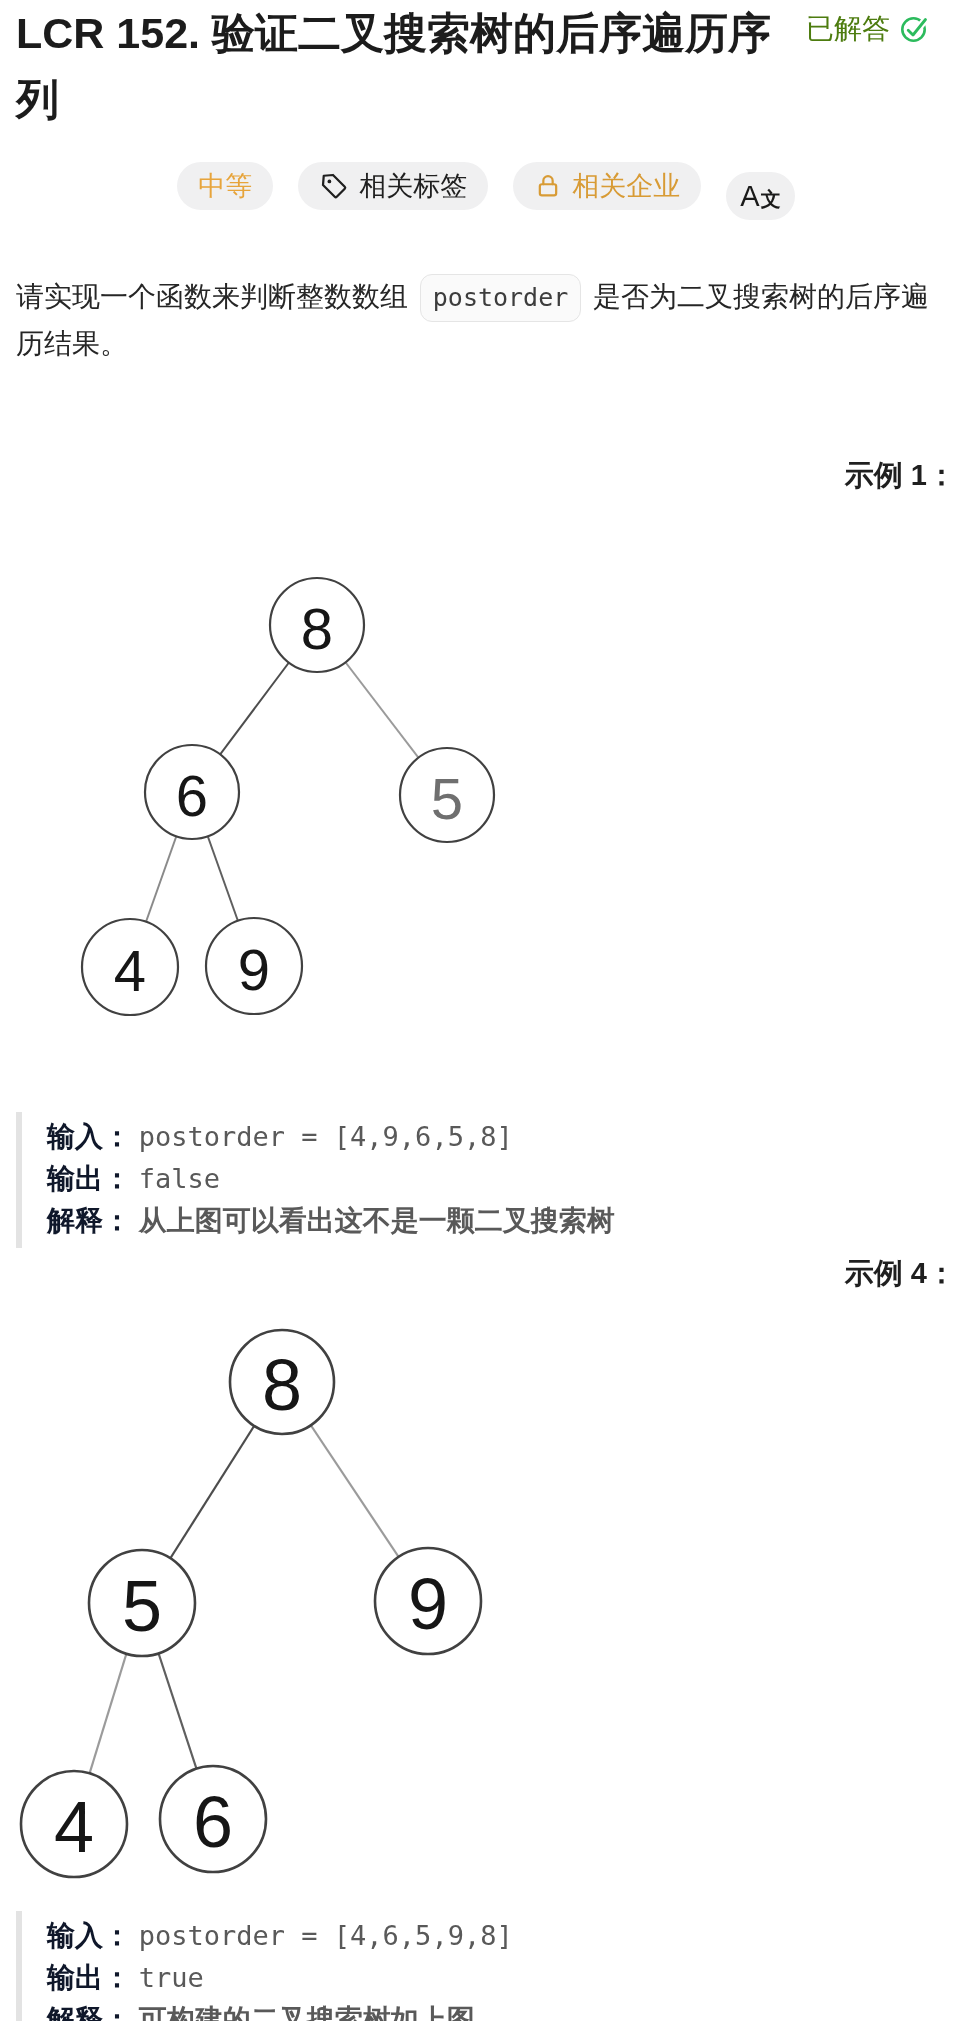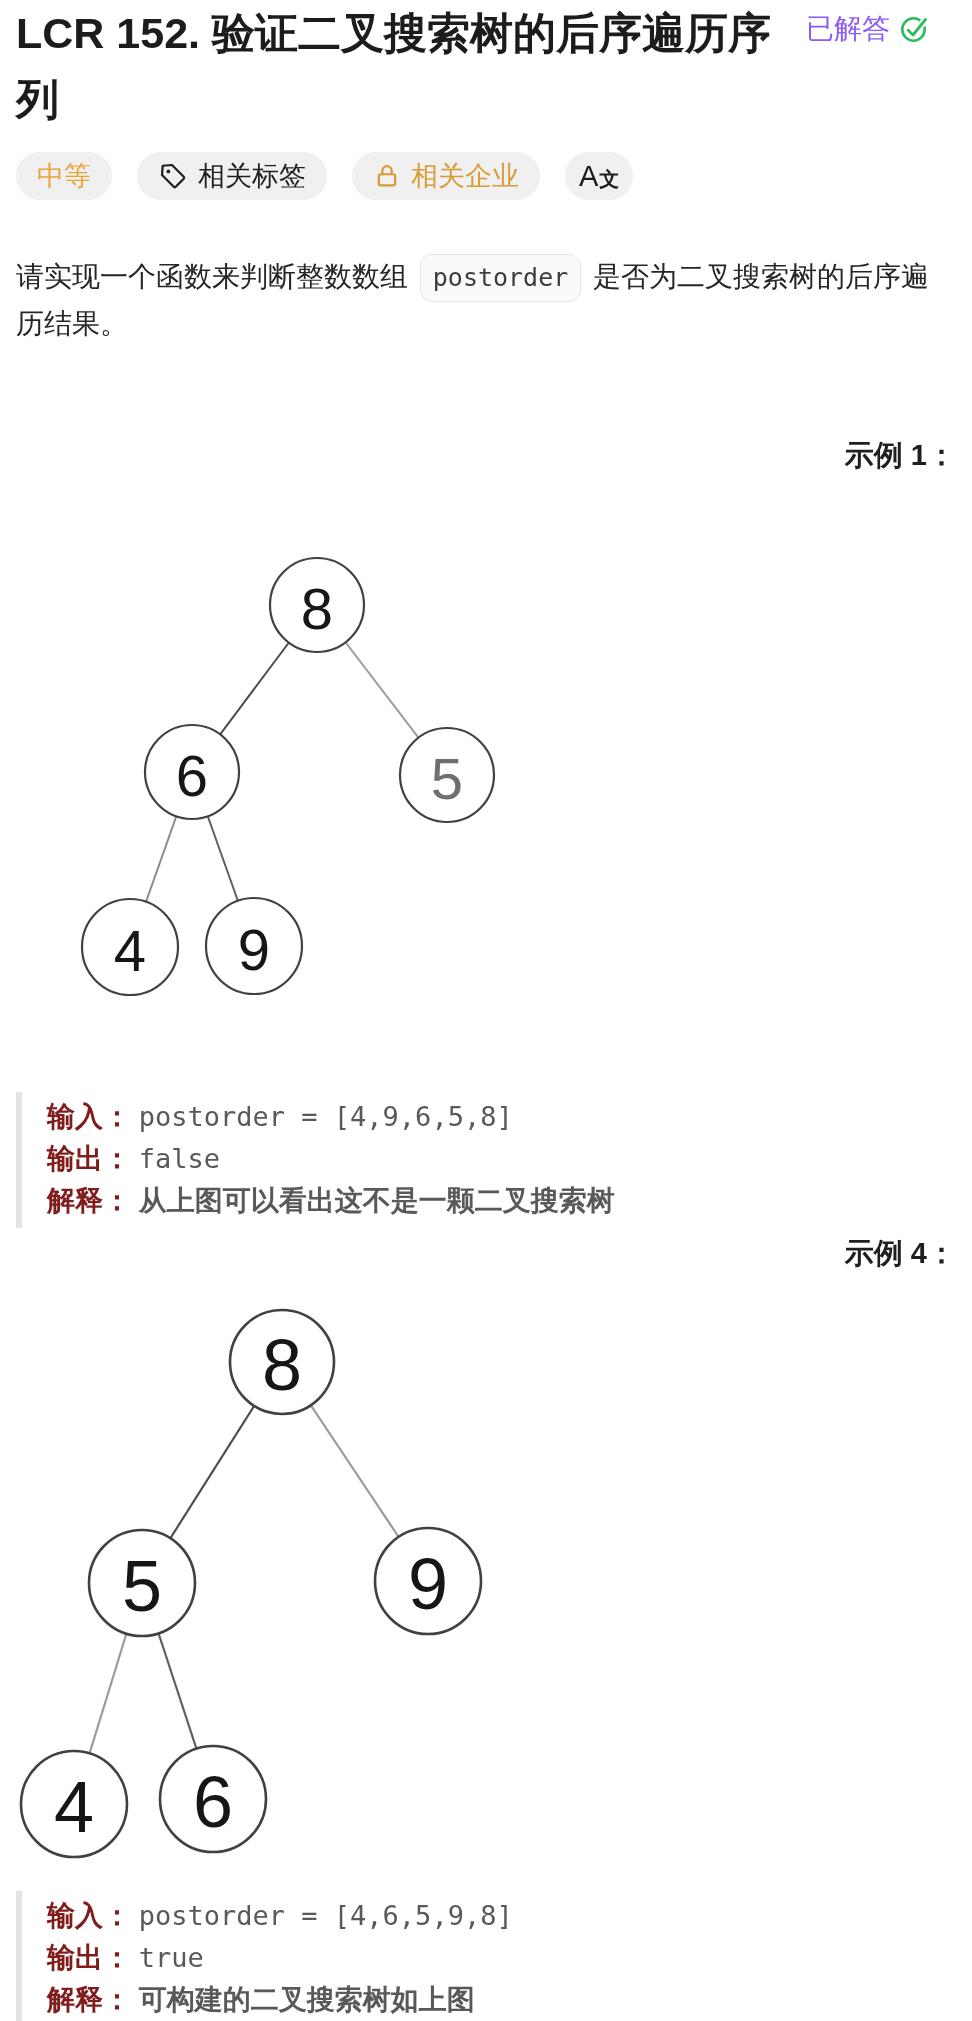--- a/index.html
+++ b/index.html
@@ -10,35 +10,35 @@
   .content{padding:0 16px;}
   
   .header-row{display:flex;align-items:flex-start;}
   h1.title{
     margin:0;flex:1 1 auto;max-width:778px;
     font-size:43px;line-height:66px;font-weight:700;color:#1c1c1c;
   }
   .solved-badge{
     flex:0 0 auto;display:flex;align-items:center;gap:9px;
     margin-top:10px;margin-left:12px;
-    font-size:28px;color:#8b5cf6;cursor:pointer;
+    font-size:28px;color:#4d7c0f;cursor:pointer;
   }
   .solved-badge svg{display:block;}
   
-  .pills{display:flex;align-items:center;gap:25px;margin-top:20px;}
+  .pills{display:flex;align-items:center;gap:25px;margin-top:20px;justify-content:center;}
   .pill{
     display:inline-flex;align-items:center;gap:10px;
     height:48px;padding:0 21px;border-radius:24px;
     background:#f0f0f1;font-size:27px;cursor:pointer;white-space:nowrap;
   }
   .pill .pill-label{line-height:1;}
   .pill-difficulty{color:#e7a43b;}
   .pill-tags{color:#1f1f1f;}
   .pill-companies{color:#d89b35;}
-  .pill-fontsize{color:#1a1a1a;padding:0 14px;}
+  .pill-fontsize{color:#1a1a1a;padding:0 14px;margin-top:20px;}
   .pill-fontsize .glyph-a{font-size:29px;font-weight:500;}
   .pill-fontsize .glyph-wen{font-size:20px;font-weight:600;margin-left:1px;}
   .pill svg{display:block;}
   
   .description{
     margin-top:54px;max-width:938px;
     font-size:28px;line-height:44px;color:#262626;
   }
   .code-chip{
     display:inline-block;
@@ -59,21 +59,21 @@
   .tree-1{margin-top:64px;}
   .tree-2{margin-top:26px;}
   
   .io-block{
     margin-top:76px;
     border-left:6px solid #e3e3e3;
     padding:4px 0 6px 25px;
   }
   .io-block-2{margin-top:20px;}
   .io-row{font-size:28px;line-height:42px;white-space:nowrap;}
-  .io-label{font-weight:700;color:#7f1d1d;}
+  .io-label{font-weight:700;color:#0f172a;}
   .io-value-mono{
     font-family:"DejaVu Sans Mono","Liberation Mono",monospace;
     font-size:27px;color:#595959;
   }
   .io-value-plain{color:#595959;font-weight:bold;}
 </style>
 </head>
 <body>
 
 <div class="content">

